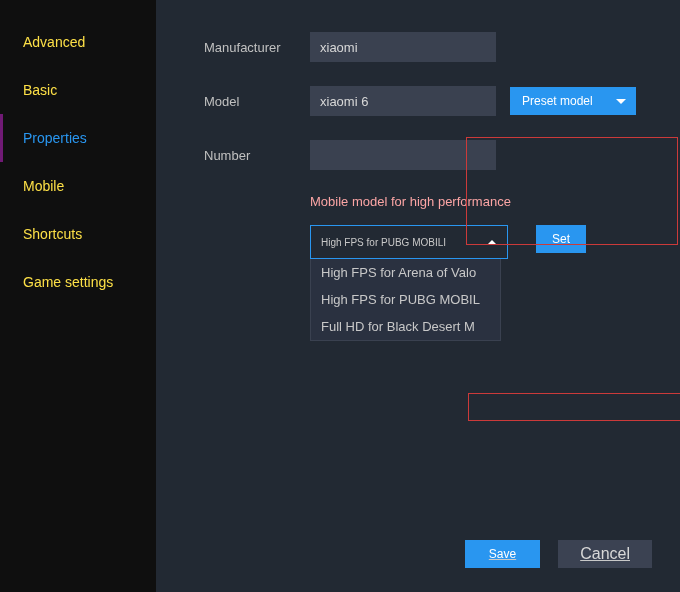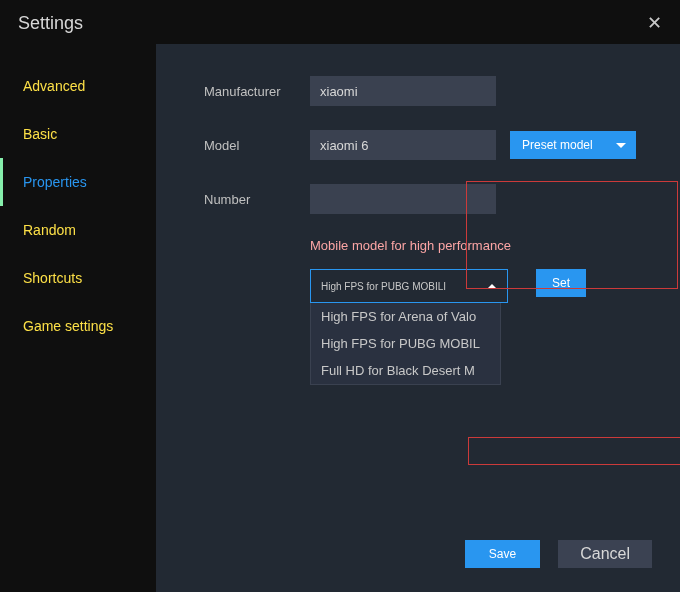--- a/index.html
+++ b/index.html
@@ -52,21 +52,21 @@
     }
     .sidebar-item {
       padding: 16px 0 16px 20px;
       font-size: 14px;
       color: #fde047;
       cursor: pointer;
       border-left: 3px solid transparent;
     }
     .sidebar-item.active {
       color: #2996f0;
-      border-left: 3px solid #86efac;
+      border-left: 3px solid #701a75;
     }
     .main {
       flex: 1;
       background: #222933;
       position: relative;
       padding: 26px 0 0 0;
     }
     .form-row {
       display: flex;
       align-items: center;
@@ -193,44 +193,41 @@
       left: 366px;
       top: 0;
       text-decoration: underline;
     }
     .footer {
       position: absolute;
       right: 28px;
       bottom: 24px;
       display: flex;
       gap: 18px;
+      text-decoration: underline;
     }
     .footer .btn-blue {
       margin-left: 0;
       padding: 0 24px;
     }
     .row-spacer-mm {
       height: 6px;
     }
   </style>
 </head>
 <body>
 
 <div class="window">
-  <div class="titlebar">
-    <div class="titlebar-title">Settings</div>
-    <div class="close-icon">✕</div>
-  </div>
 
   <div class="body">
     <div class="sidebar">
       <div class="sidebar-item">Advanced</div>
       <div class="sidebar-item">Basic</div>
       <div class="sidebar-item active">Properties</div>
-      <div class="sidebar-item">Random</div>
+      <div class="sidebar-item">Mobile</div>
       <div class="sidebar-item">Shortcuts</div>
       <div class="sidebar-item">Game settings</div>
     </div>
 
     <div class="main">
 
 
       <div class="row-spacer-mm"></div>
 
       <div class="form-row">

